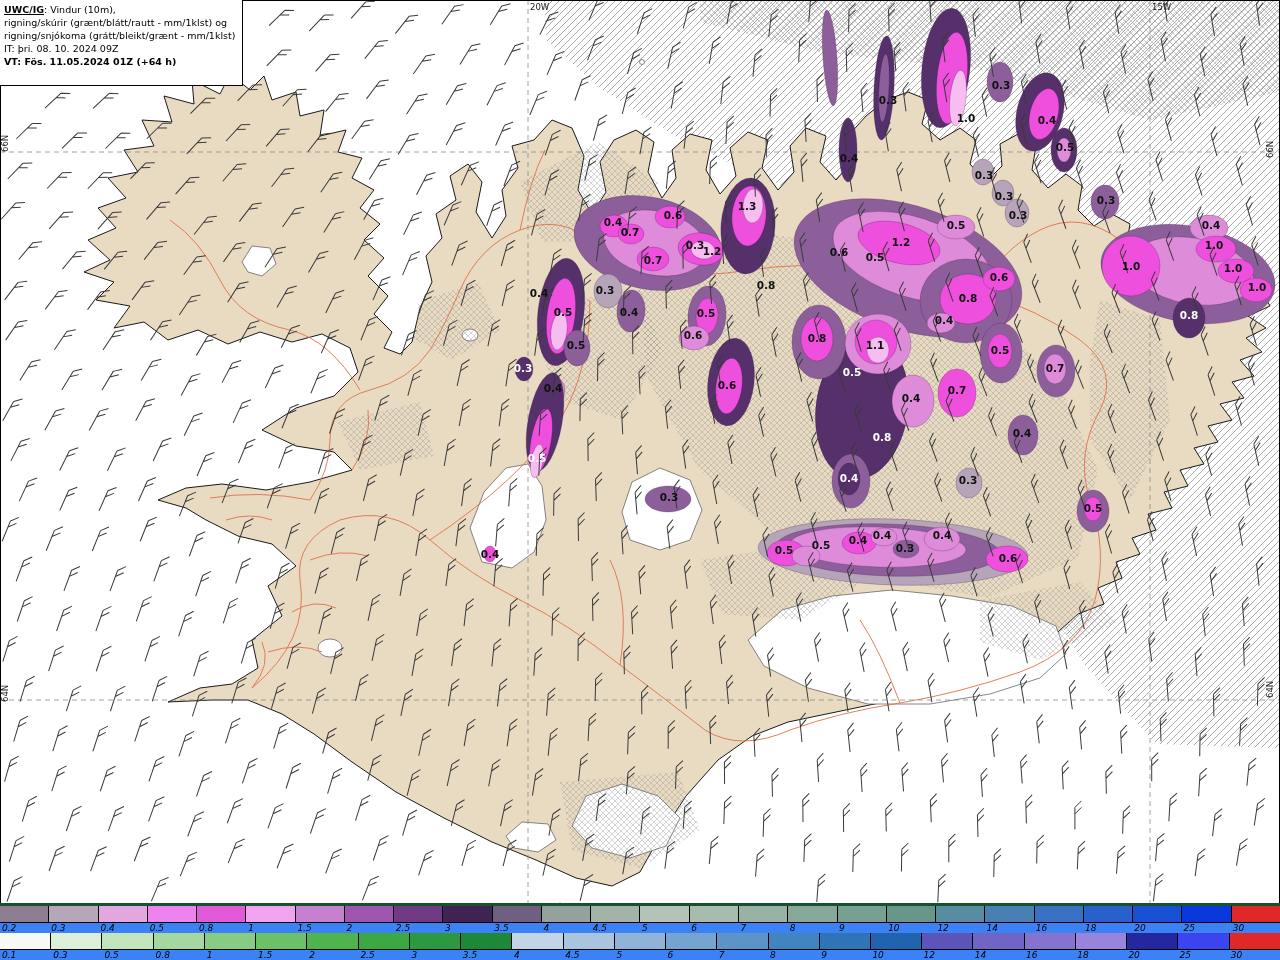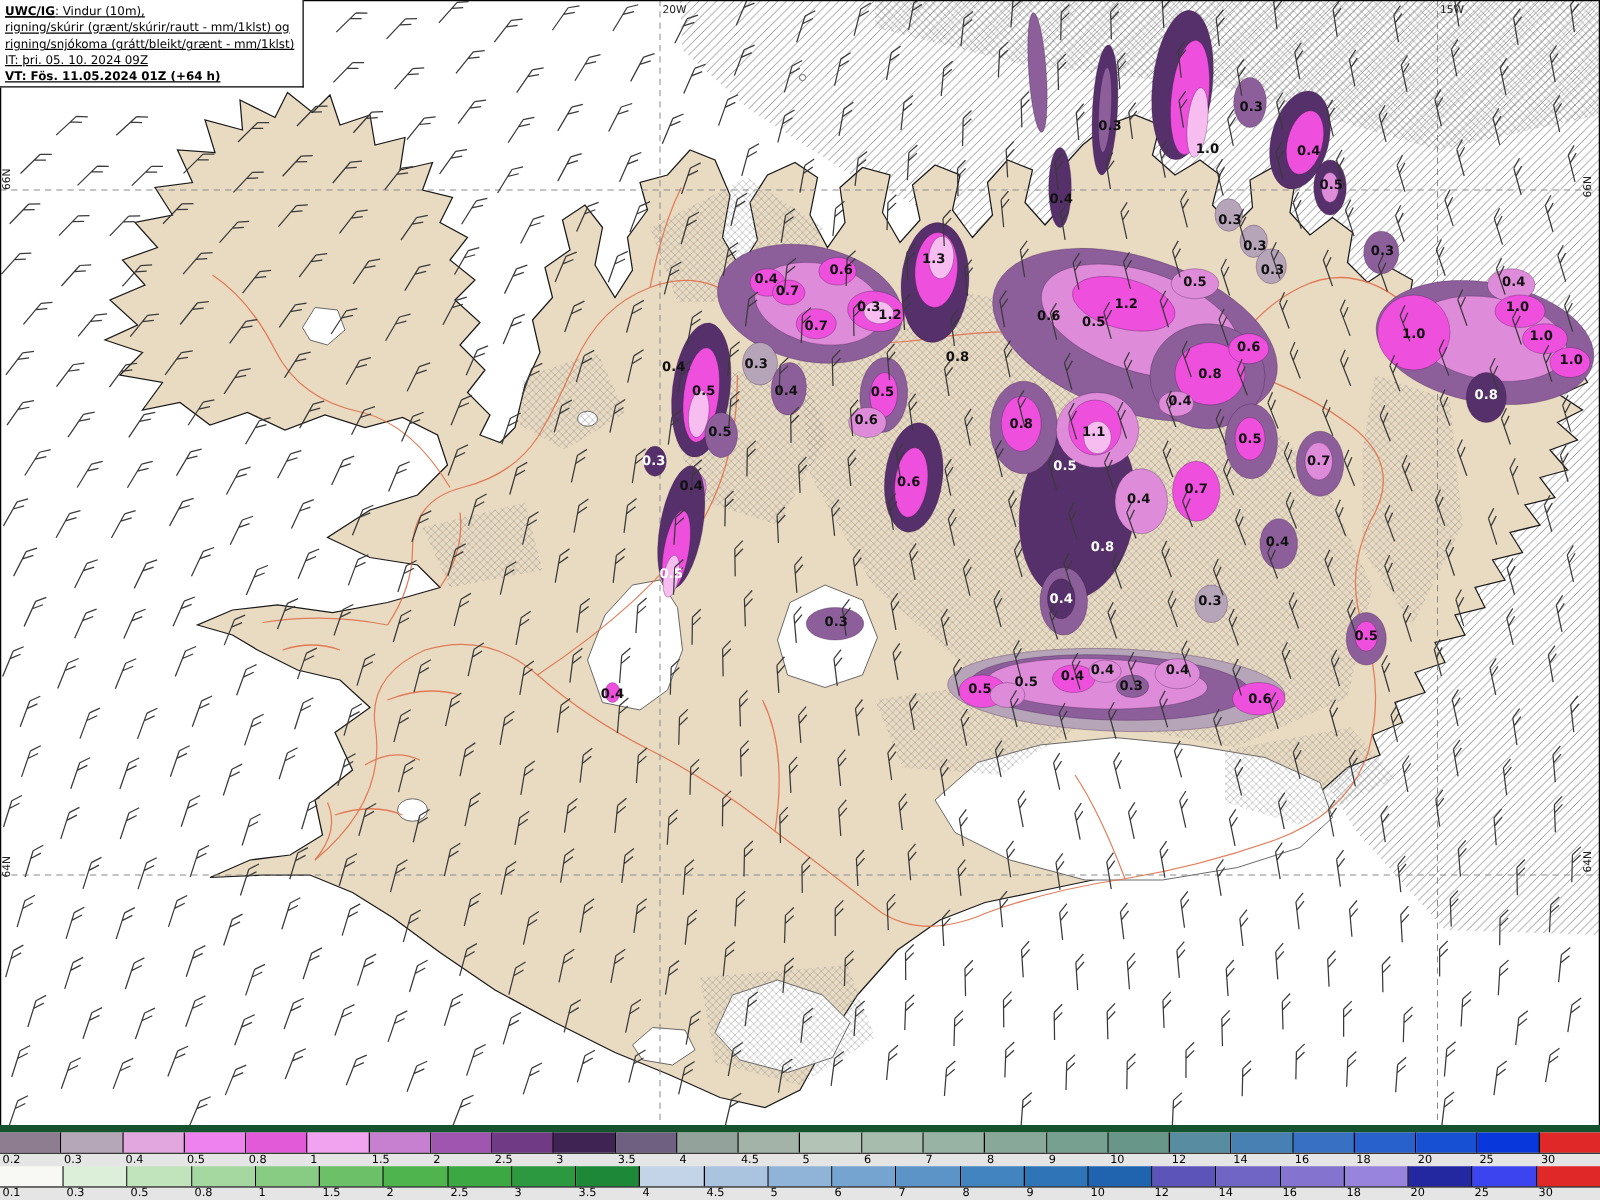--- a/index.html
+++ b/index.html
@@ -1,21 +1,21 @@
 <!DOCTYPE html>
 <html><head>
 <meta charset="utf-8">
 <style>
   html,body{margin:0;padding:0;background:#fff;font-family:"DejaVu Sans",sans-serif;}
   .stage{position:relative;width:1280px;height:960px;overflow:hidden;background:#fff;}
   svg{display:block;font-family:"DejaVu Sans",sans-serif;}
   .titlebox{position:absolute;top:0;left:0;background:#fff;border:1px solid #000;border-top:none;border-left:none;
-            padding:3px 7px 0 4px;font-size:9.5px;line-height:1.38;white-space:nowrap;color:#000;z-index:5;text-decoration:underline;}
+            padding:3px 7px 16px 4px;font-size:9.5px;line-height:1.38;white-space:nowrap;color:#000;z-index:5;}
   .b{font-weight:bold}.u{text-decoration:underline}
-  .colorbars{position:absolute;left:0;right:0;bottom:0;background:#e5e5e5;z-index:6;border-top:6px solid #14532d;}
+  .colorbars{position:absolute;left:0;right:0;bottom:0;background:#3b82f6;z-index:6;border-top:3px solid #14532d;font-style:italic;}
   .cells{display:flex;height:16px;border-bottom:1px solid #000;}
   .cell{flex:1;border-right:1px solid #000;}
   .cell:last-child{border-right:none;}
   .clabels{position:relative;height:10px;font-size:9px;line-height:10px;color:#000;}
   .clabel{position:absolute;top:0;padding-left:2px;}
 </style>
 </head>
 <body>
 
 <div class="stage">
@@ -905,23 +905,23 @@
         <text x="1273" y="158" font-size="8.5" fill="#222" transform="rotate(-90 1273 158)">66N</text>
         <text x="8" y="702" font-size="8.5" fill="#222" transform="rotate(-90 8 702)">64N</text>
         <text x="1273" y="698" font-size="8.5" fill="#222" transform="rotate(-90 1273 698)">64N</text>
       </g>
 
     <rect x="0.5" y="0.5" width="1279" height="959" fill="none" stroke="#000" stroke-width="1"></rect>
   </svg>
 
   <div class="titlebox">
     <div><span class="b u">UWC/IG</span><span>: Vindur (10m),</span></div>
-    <div>rigning/skúrir (grænt/skúrir/rautt - mm/1klst) og</div>
+    <div>rigning/skúrir (grænt/blátt/rautt - mm/1klst) og</div>
     <div>rigning/snjókoma (grátt/bleikt/grænt - mm/1klst)</div>
-    <div>IT: þri. 05. 10. 2024 09Z</div>
+    <div>IT: þri. 08. 10. 2024 09Z</div>
     <div class="b">VT: Fös. 11.05.2024 01Z (+64 h)</div>
   </div>
 
   <div class="colorbars">
     <div class="cbar" id="cbar0">
       <div class="cells">
           <div class="cell" style="background: rgb(142, 125, 145);"></div>
           <div class="cell" style="background: rgb(181, 166, 184);"></div>
           <div class="cell" style="background: rgb(227, 167, 224);"></div>
           <div class="cell" style="background: rgb(238, 130, 238);"></div>

